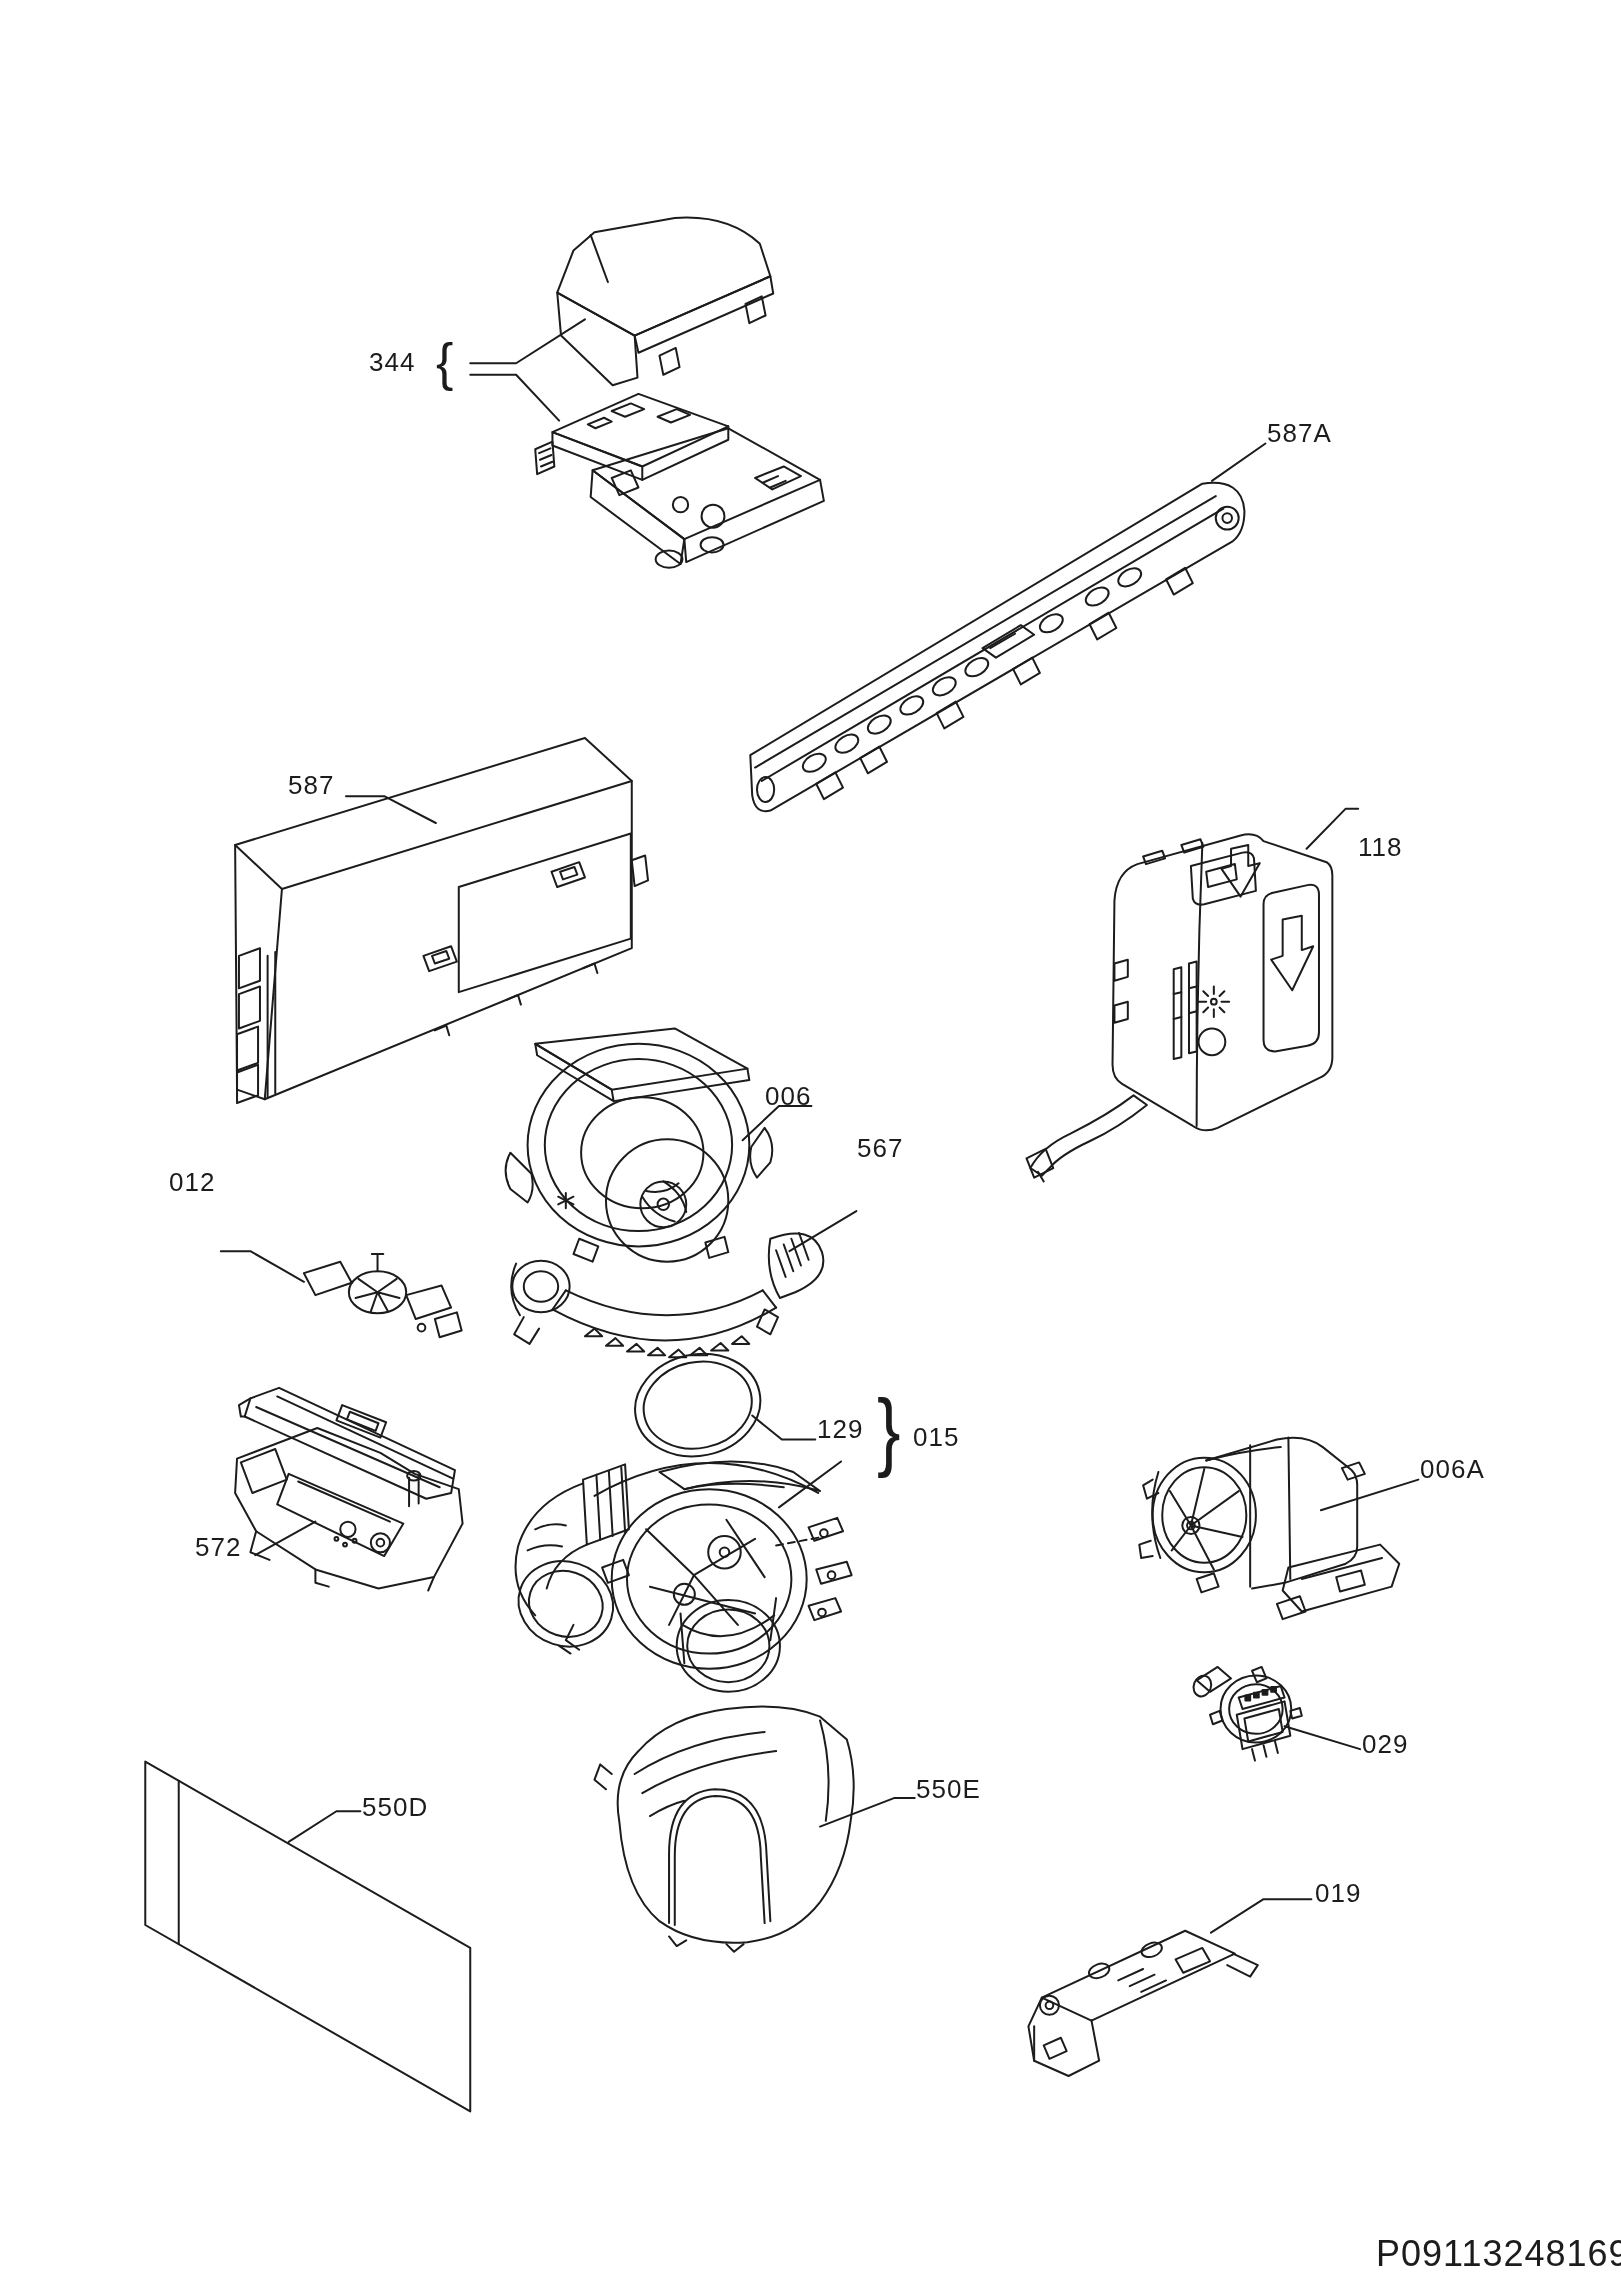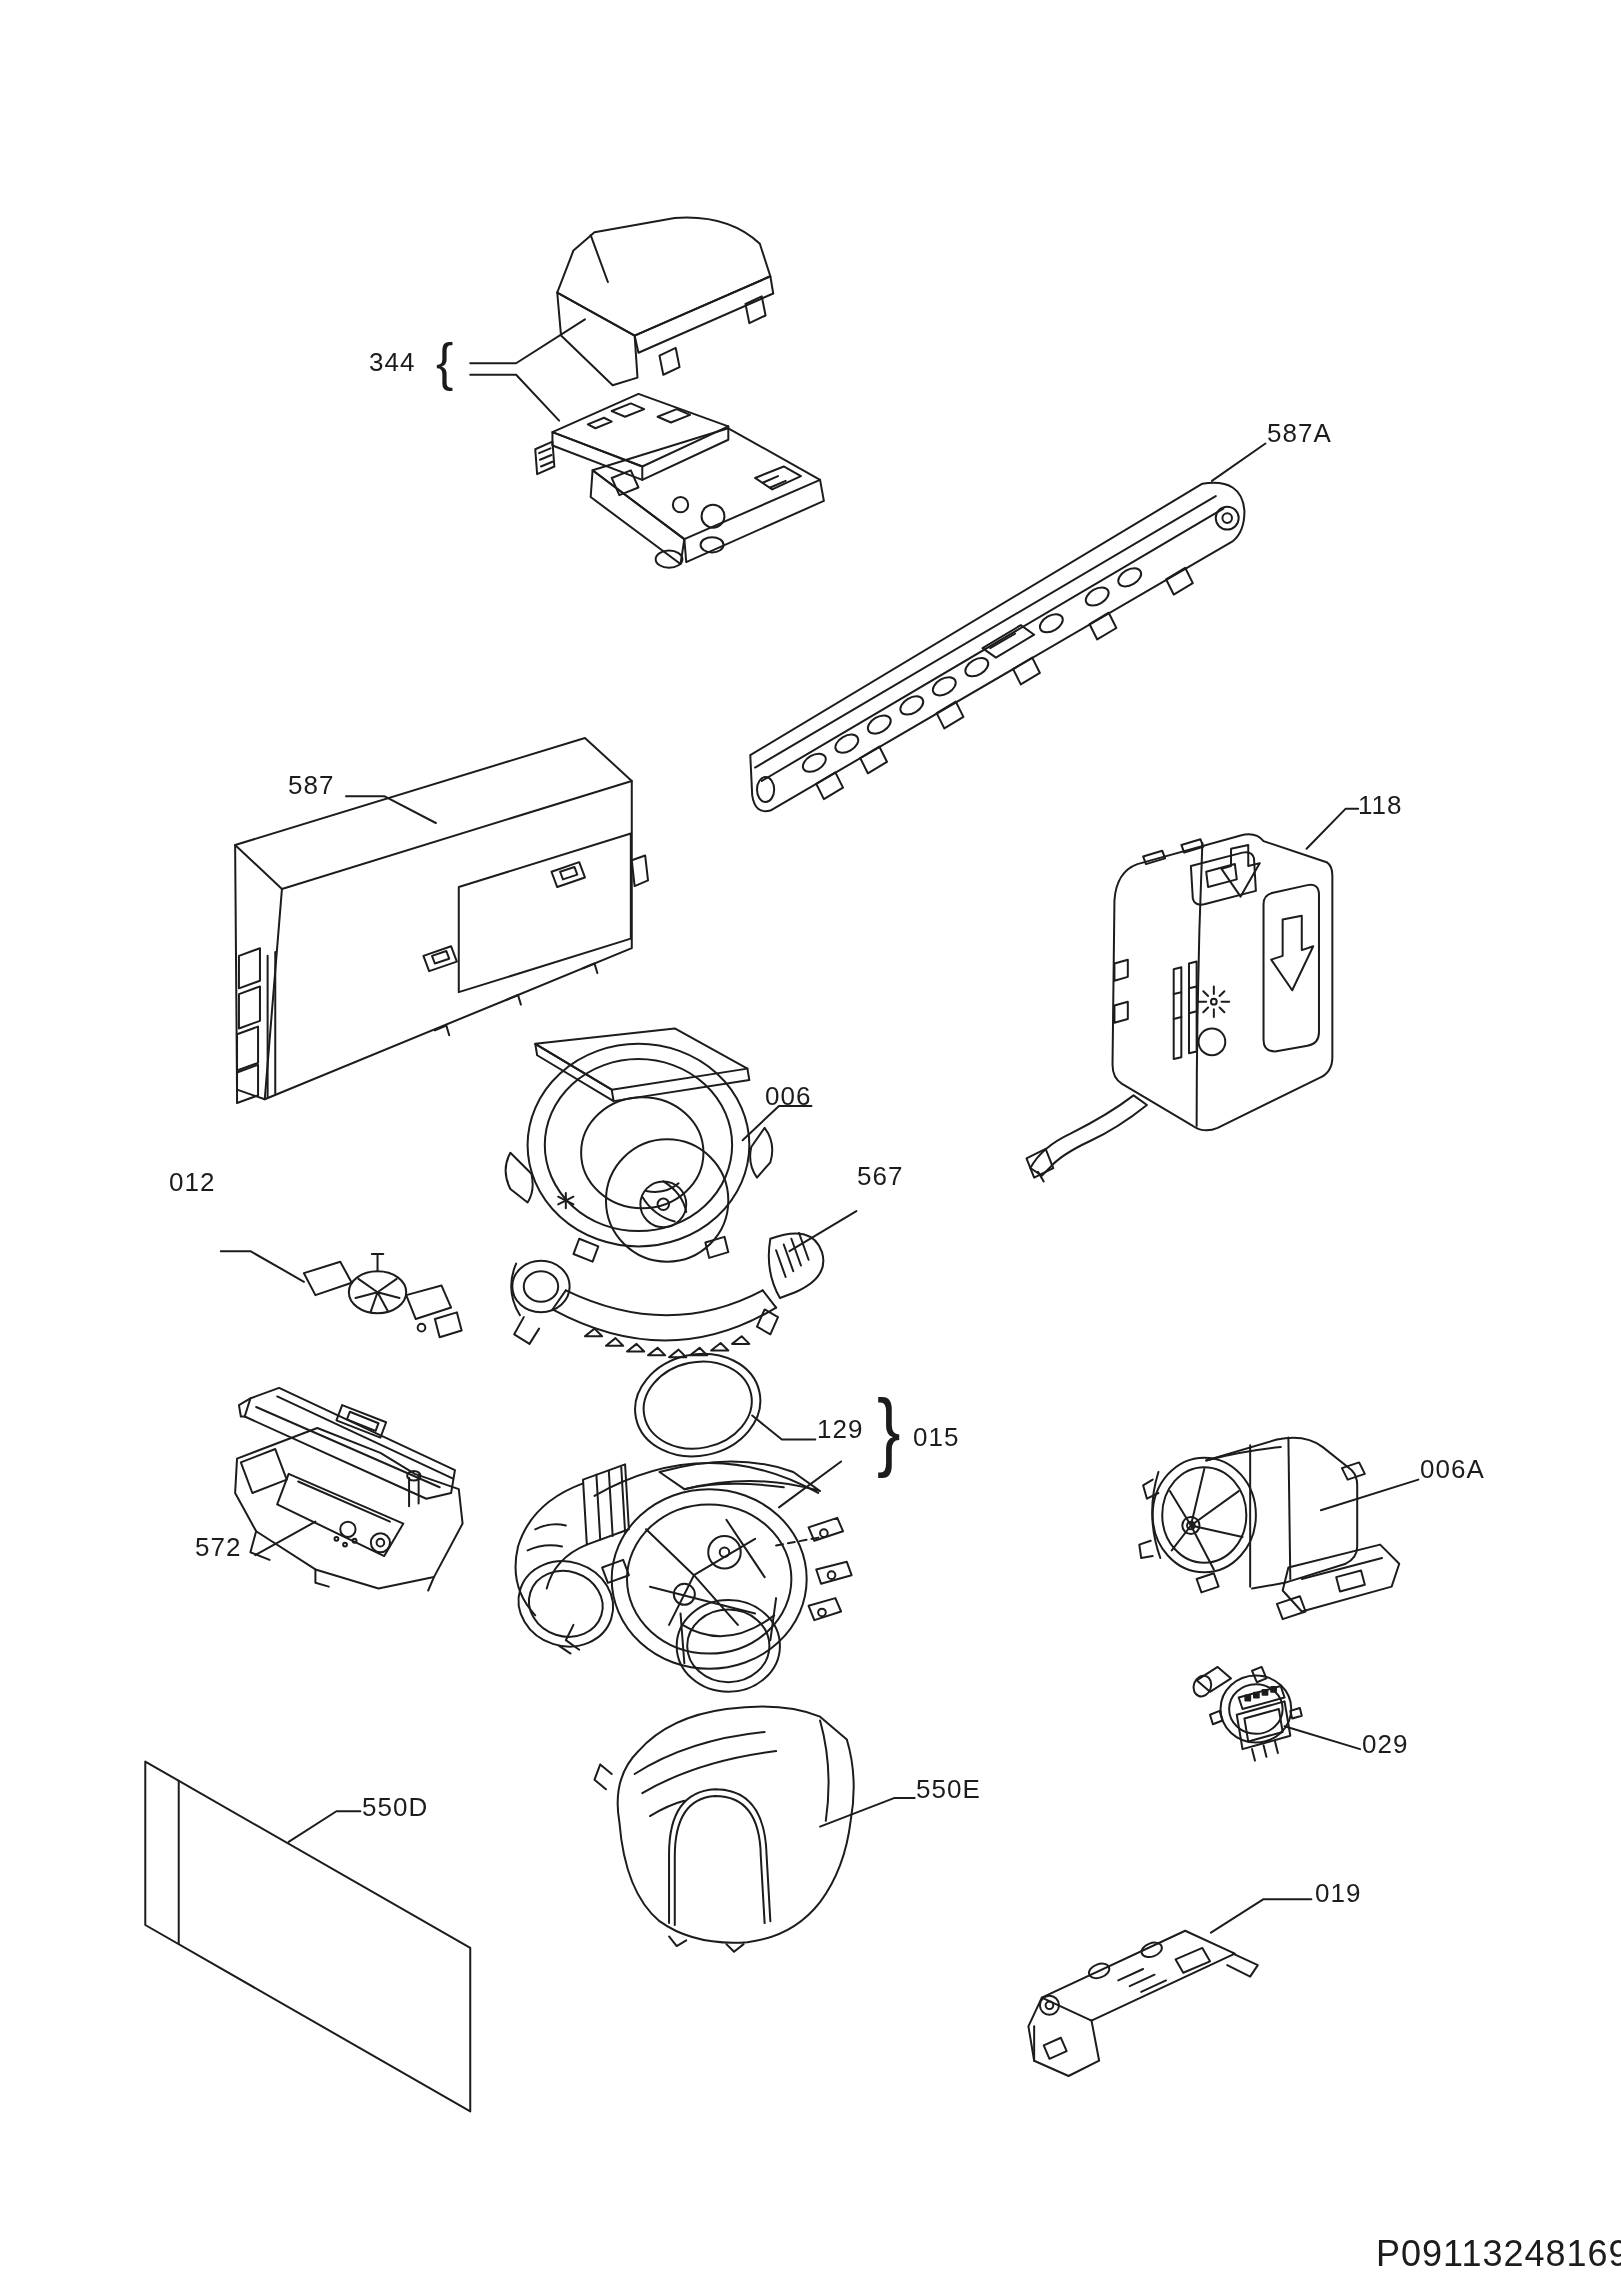--- a/index.html
+++ b/index.html
@@ -326,23 +326,23 @@
     <circle cx="1098" cy="2098" r="10"></circle>
     <circle cx="1098" cy="2098" r="4"></circle>
     <path d="M1110,2132 l-18,8 l6,14 l18,-8 Z"></path>
   </g>
 </svg>
 
 <div class="co" style="left:369px;top:348px">344</div>
 <div class="brace-s" style="left:436px;top:336px">{</div>
 <div class="co" style="left:1267px;top:419px">587A</div>
 <div class="co" style="left:288px;top:771px">587</div>
-<div class="co" style="left:1358px;top:791px">118</div>
+<div class="co" style="left:1358px;top:833px">118</div>
 <div class="co" style="left:765px;top:1082px">006</div>
-<div class="co" style="left:857px;top:1162px">567</div>
+<div class="co" style="left:857px;top:1134px">567</div>
 <div class="co" style="left:169px;top:1168px">012</div>
 <div class="co" style="left:817px;top:1415px">129</div>
 <div class="brace-b" style="left:874px;top:1386px">}</div>
 <div class="co" style="left:913px;top:1423px">015</div>
 <div class="co" style="left:1420px;top:1455px">006A</div>
 <div class="co" style="left:195px;top:1533px">572</div>
 <div class="co" style="left:1362px;top:1730px">029</div>
 <div class="co" style="left:362px;top:1793px">550D</div>
 <div class="co" style="left:916px;top:1775px">550E</div>
 <div class="co" style="left:1315px;top:1879px">019</div>

